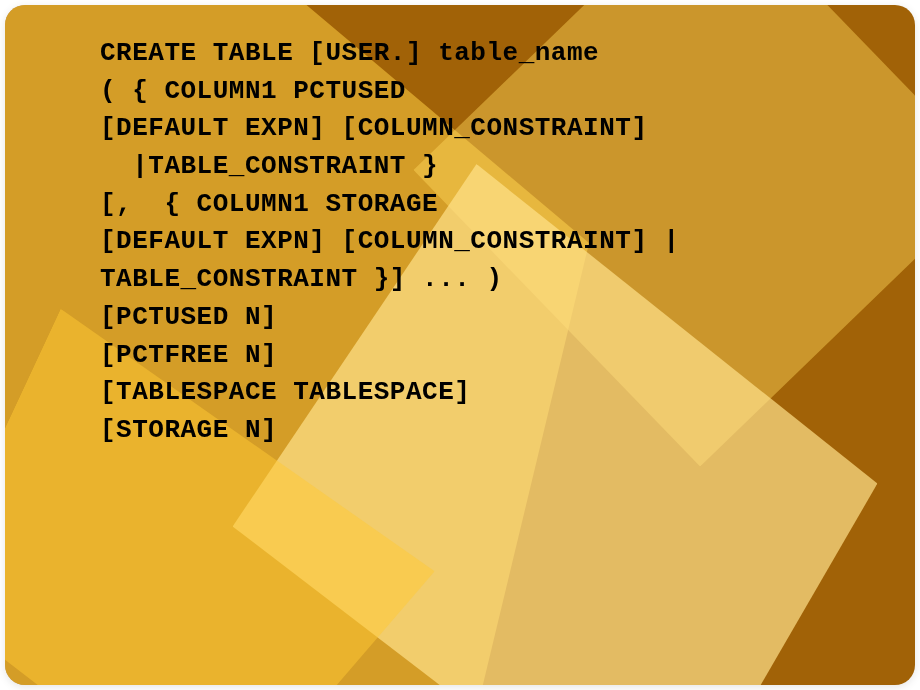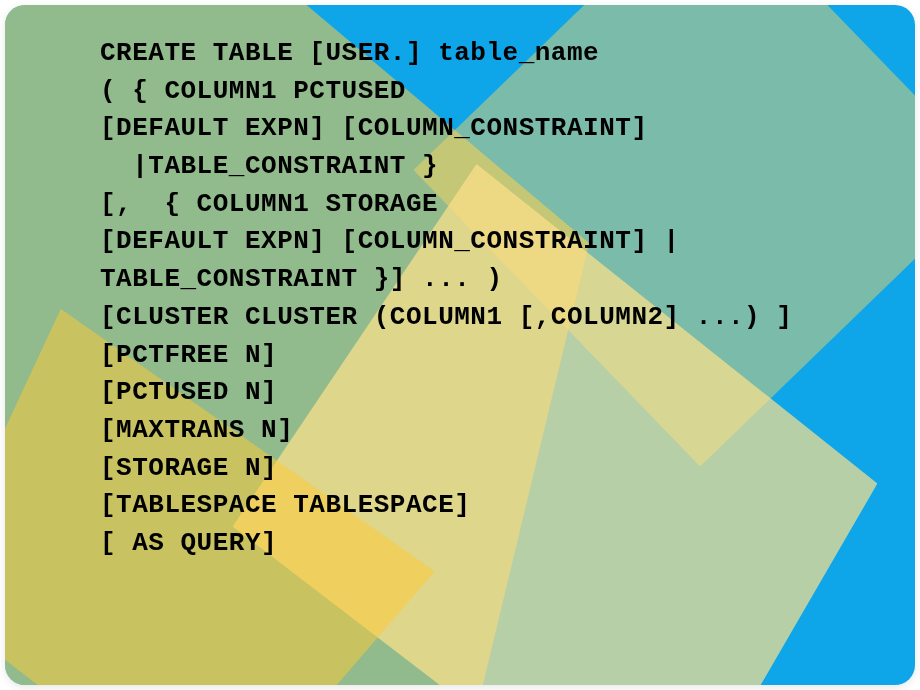--- a/index.html
+++ b/index.html
@@ -12,21 +12,21 @@
       height: 690px;
       background: #ffffff;
       overflow: hidden;
       font-family: 'Courier New', Consolas, monospace;
     }
     .slide {
       position: relative;
       width: 910px;
       height: 680px;
       margin: 5px;
-      background: #0ea5e9;
+      background: #a16207;
       border-radius: 20px;
       overflow: hidden;
       box-shadow: 0 2px 8px rgba(0,0,0,0.1);
     }
     .bg-shapes {
       position: absolute;
       inset: 0;
       overflow: hidden;
     }
     .shape {
@@ -98,21 +98,18 @@
     <div class="shape shape4"></div>
   </div>
   <div class="content">
     <div class="code-line">CREATE TABLE [USER.] table_name</div>
     <div class="code-line">( { COLUMN1 PCTUSED</div>
     <div class="code-line">[DEFAULT EXPN] [COLUMN_CONSTRAINT]</div>
     <div class="code-line">  |TABLE_CONSTRAINT }</div>
     <div class="code-line">[,  { COLUMN1 STORAGE</div>
     <div class="code-line">[DEFAULT EXPN] [COLUMN_CONSTRAINT] |</div>
     <div class="code-line">TABLE_CONSTRAINT }] ... )</div>
-    <div class="code-line">[CLUSTER CLUSTER (COLUMN1 [,COLUMN2] ...) ]</div>
+    <div class="code-line">[PCTUSED N]</div>
     <div class="code-line">[PCTFREE N]</div>
-    <div class="code-line">[PCTUSED N]</div>
-    <div class="code-line">[MAXTRANS N]</div>
+    <div class="code-line">[TABLESPACE TABLESPACE]</div>
     <div class="code-line">[STORAGE N]</div>
-    <div class="code-line">[TABLESPACE TABLESPACE]</div>
-    <div class="code-line">[ AS QUERY]</div>
   </div>
 </div>
 
 </body></html>

